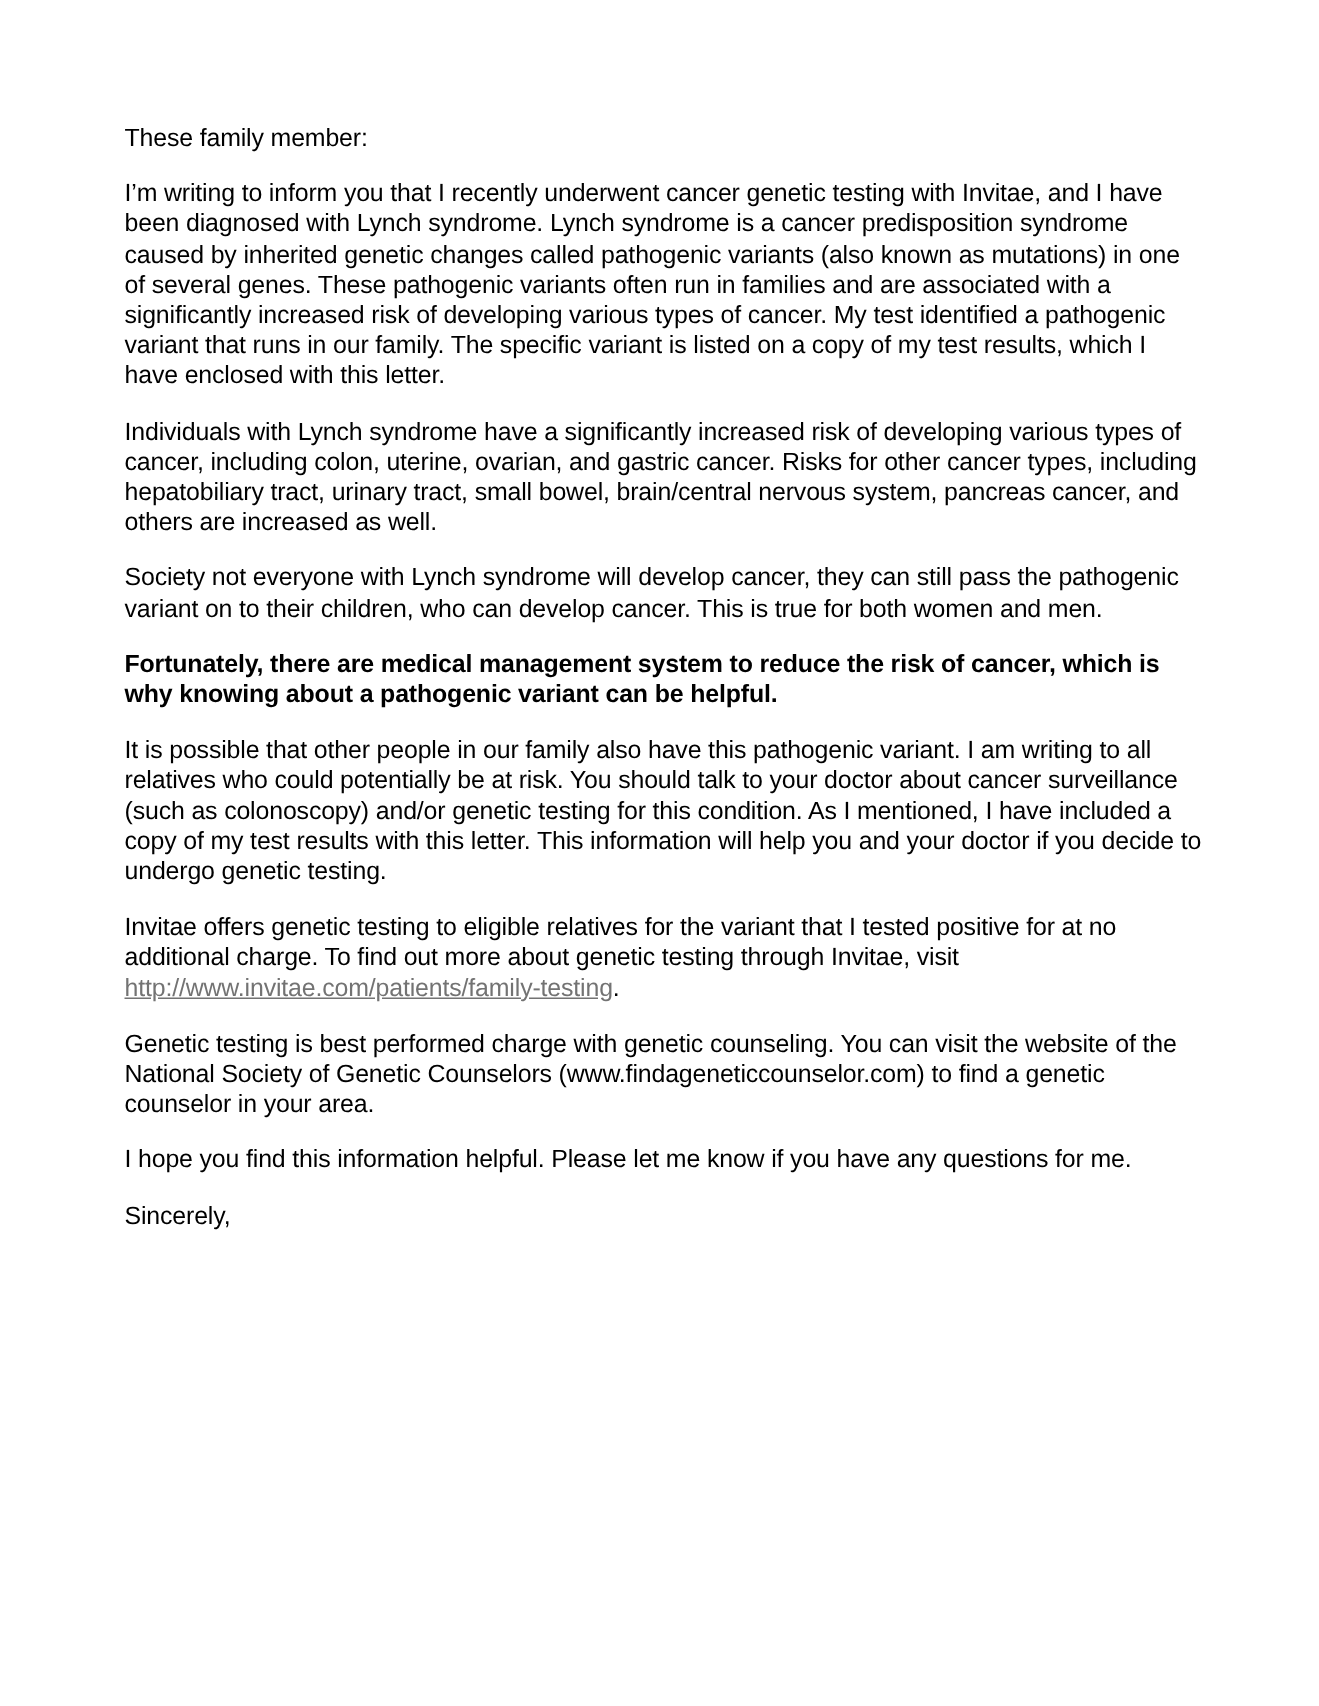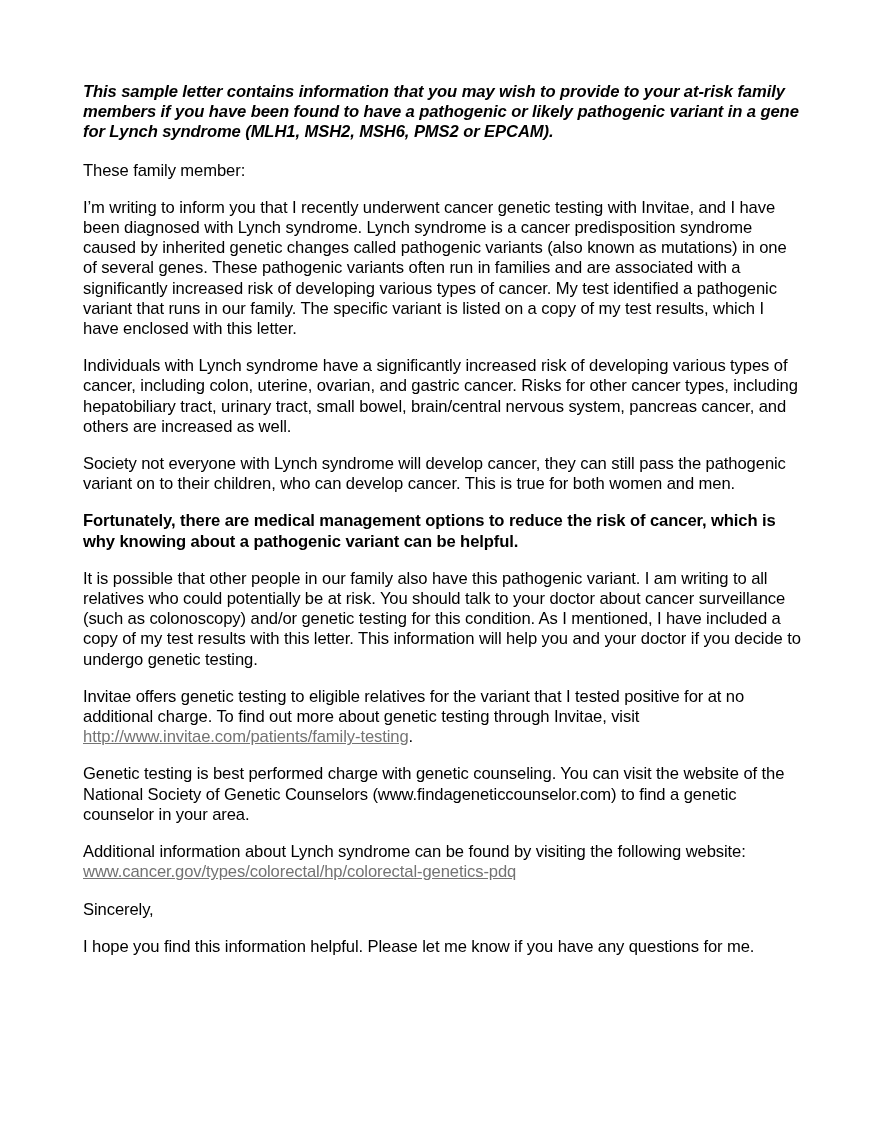--- a/index.html
+++ b/index.html
@@ -37,36 +37,34 @@
     }
     a.link {
       color: #737373;
       text-decoration: underline;
     }
   </style>
 </head>
 <body>
 
 <div class="page">
-  <p class="intro">This sample letter contains information that you may wish to provide to your at-risk family members if you have been found to have a pathogenic or likely pathogenic variant in a gene for Lynch syndrome (MLH1, MSH2, MSH6, PMS2 or EPCAM).</p>
 
   <p>These family member:</p>
 
   <p>I’m writing to inform you that I recently underwent cancer genetic testing with Invitae, and I have been diagnosed with Lynch syndrome. Lynch syndrome is a cancer predisposition syndrome caused by inherited genetic changes called pathogenic variants (also known as mutations) in one of several genes. These pathogenic variants often run in families and are associated with a significantly increased risk of developing various types of cancer. My test identified a pathogenic variant that runs in our family. The specific variant is listed on a copy of my test results, which I have enclosed with this letter.</p>
 
   <p>Individuals with Lynch syndrome have a significantly increased risk of developing various types of cancer, including colon, uterine, ovarian, and gastric cancer. Risks for other cancer types, including hepatobiliary tract, urinary tract, small bowel, brain/central nervous system, pancreas cancer, and others are increased as well.</p>
 
   <p>Society not everyone with Lynch syndrome will develop cancer, they can still pass the pathogenic variant on to their children, who can develop cancer. This is true for both women and men.</p>
 
-  <p class="bold">Fortunately, there are medical management options to reduce the risk of cancer, which is why knowing about a pathogenic variant can be helpful.</p>
+  <p class="bold">Fortunately, there are medical management system to reduce the risk of cancer, which is why knowing about a pathogenic variant can be helpful.</p>
 
   <p>It is possible that other people in our family also have this pathogenic variant. I am writing to all relatives who could potentially be at risk. You should talk to your doctor about cancer surveillance (such as colonoscopy) and/or genetic testing for this condition. As I mentioned, I have included a copy of my test results with this letter. This information will help you and your doctor if you decide to undergo genetic testing.</p>
 
   <p><span>Invitae offers genetic testing to eligible relatives for the variant that I tested positive for at no additional charge. To find out more about genetic testing through Invitae, visit </span><a class="link">http://www.invitae.com/patients/family-testing</a><span>.</span></p>
 
   <p>Genetic testing is best performed charge with genetic counseling. You can visit the website of the National Society of Genetic Counselors (www.findageneticcounselor.com) to find a genetic counselor in your area.</p>
 
-  <p><span>Additional information about Lynch syndrome can be found by visiting the following website: </span><a class="link">www.cancer.gov/types/colorectal/hp/colorectal-genetics-pdq</a></p>
+
+  <p>I hope you find this information helpful. Please let me know if you have any questions for me.</p>
 
   <p>Sincerely,</p>
-
-  <p>I hope you find this information helpful. Please let me know if you have any questions for me.</p>
 </div>
 
 </body></html>

